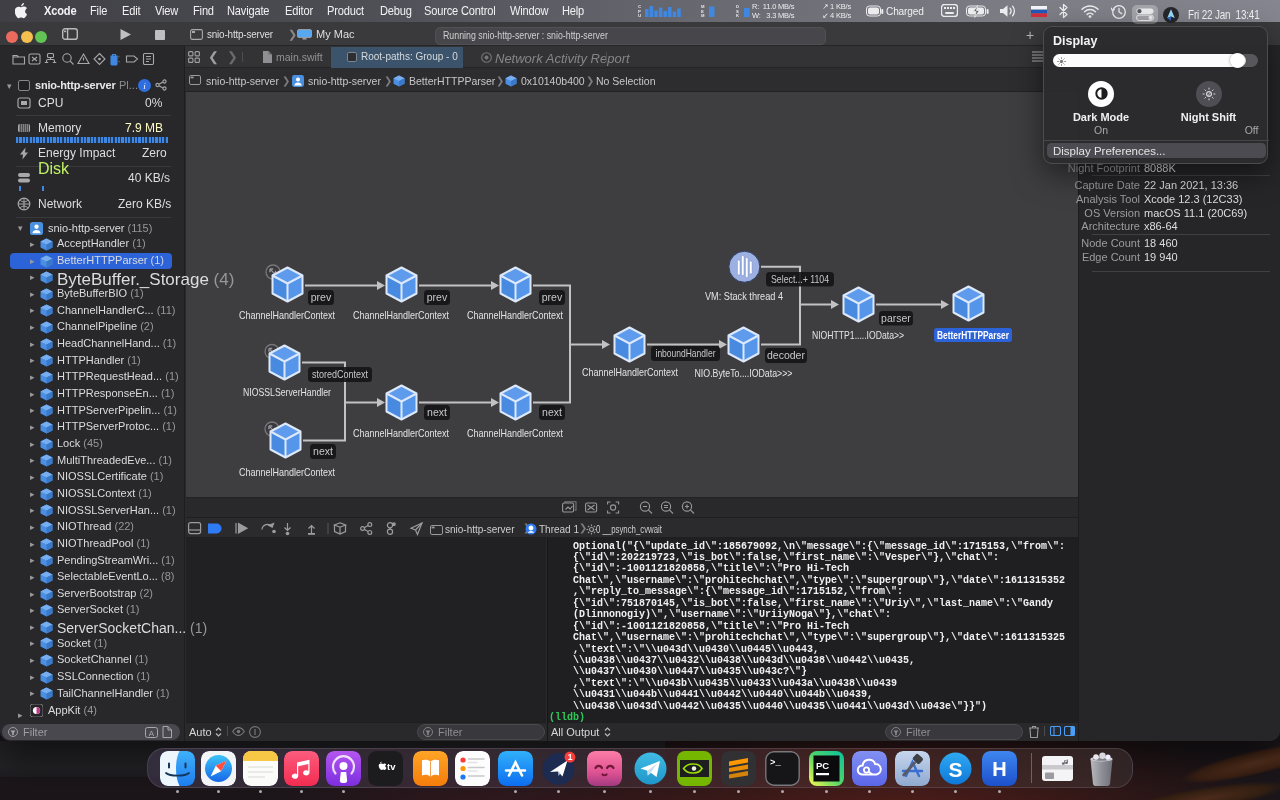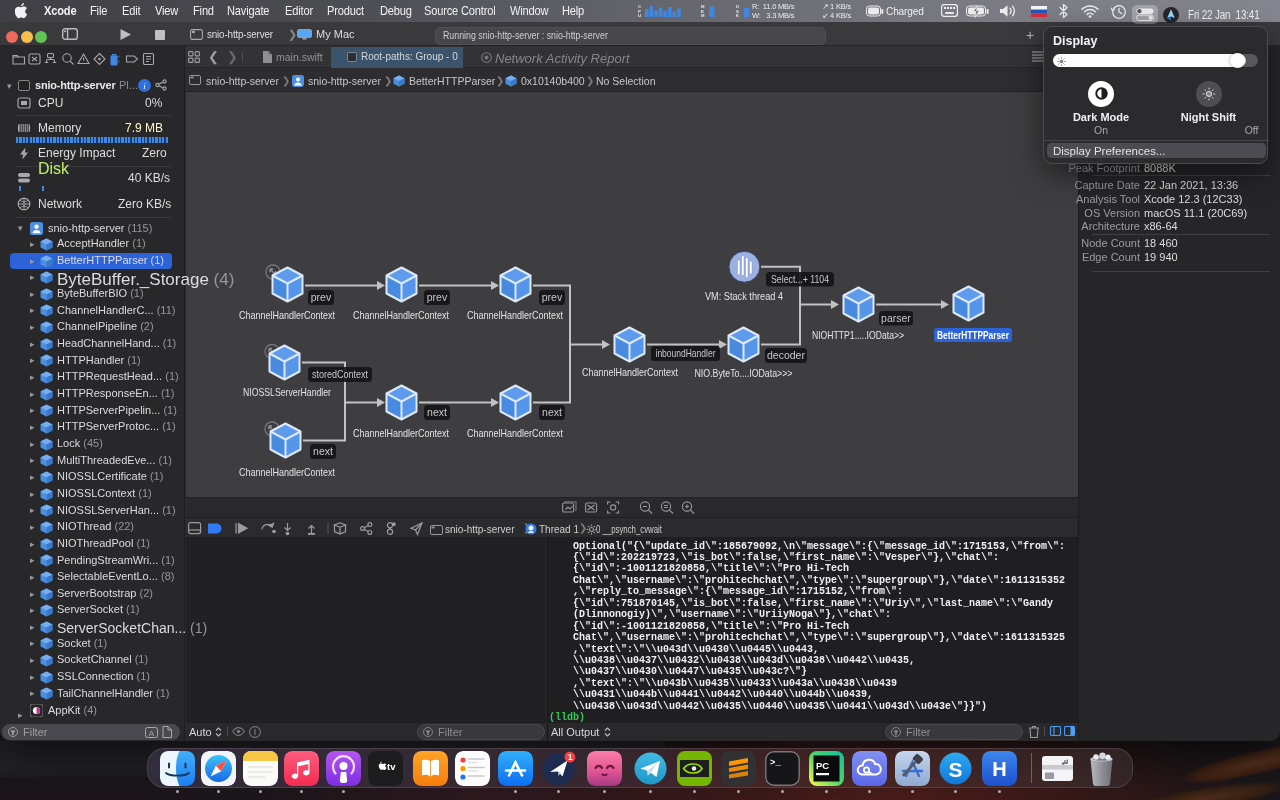--- a/index.html
+++ b/index.html
@@ -704,21 +704,21 @@
         <rect x="0.5" y="0.5" width="10" height="9" rx="1.5" fill="none" stroke="#4a9ef8" stroke-width="1.1"></rect>
         <line x1="4" y1="0.5" x2="4" y2="9.5" stroke="#4a9ef8" stroke-width="1.1"></line>
       </svg>
     <svg class="t" style="left:1064px;top:726px" width="11" height="10" viewBox="0 0 11 10">
         <rect x="0.5" y="0.5" width="10" height="9" rx="1.5" fill="none" stroke="#4a9ef8" stroke-width="1.1"></rect>
         <line x1="7" y1="0.5" x2="7" y2="9.5" stroke="#4a9ef8" stroke-width="1.1"></line>
         <rect x="7" y="0.5" width="3.5" height="9" fill="#4a9ef8"></rect>
       </svg>
 
     <div class="t" style="left:1054px;top:162px;width:216px;font-size:11px">
-      <div style="position:absolute;width:86px;text-align:right;color:#9c9ca0;top:0">Peak Footprint</div>
+      <div style="position:absolute;width:86px;text-align:right;color:#9c9ca0;top:0">Night Footprint</div>
         <div style="position:absolute;left:90px;top:0;color:#dededf">8088K</div>
     </div>
     <div class="t" style="left:1092px;top:175px;width:178px;height:1px;background:#404043"></div>
     <div class="t" style="left:1054px;top:179px;width:216px;font-size:11px;line-height:13.8px">
       <div style="position:absolute;width:86px;text-align:right;color:#9c9ca0">Capture Date<br>Analysis Tool<br>OS Version<br>Architecture</div>
       <div style="position:absolute;left:90px;color:#dededf">22 Jan 2021, 13:36<br>Xcode 12.3 (12C33)<br>macOS 11.1 (20C69)<br>x86-64</div>
     </div>
     <div class="t" style="left:1092px;top:234px;width:178px;height:1px;background:#404043"></div>
     <div class="t" style="left:1054px;top:237px;width:216px;font-size:11px;line-height:13.8px">
       <div style="position:absolute;width:86px;text-align:right;color:#9c9ca0">Node Count<br>Edge Count</div>

